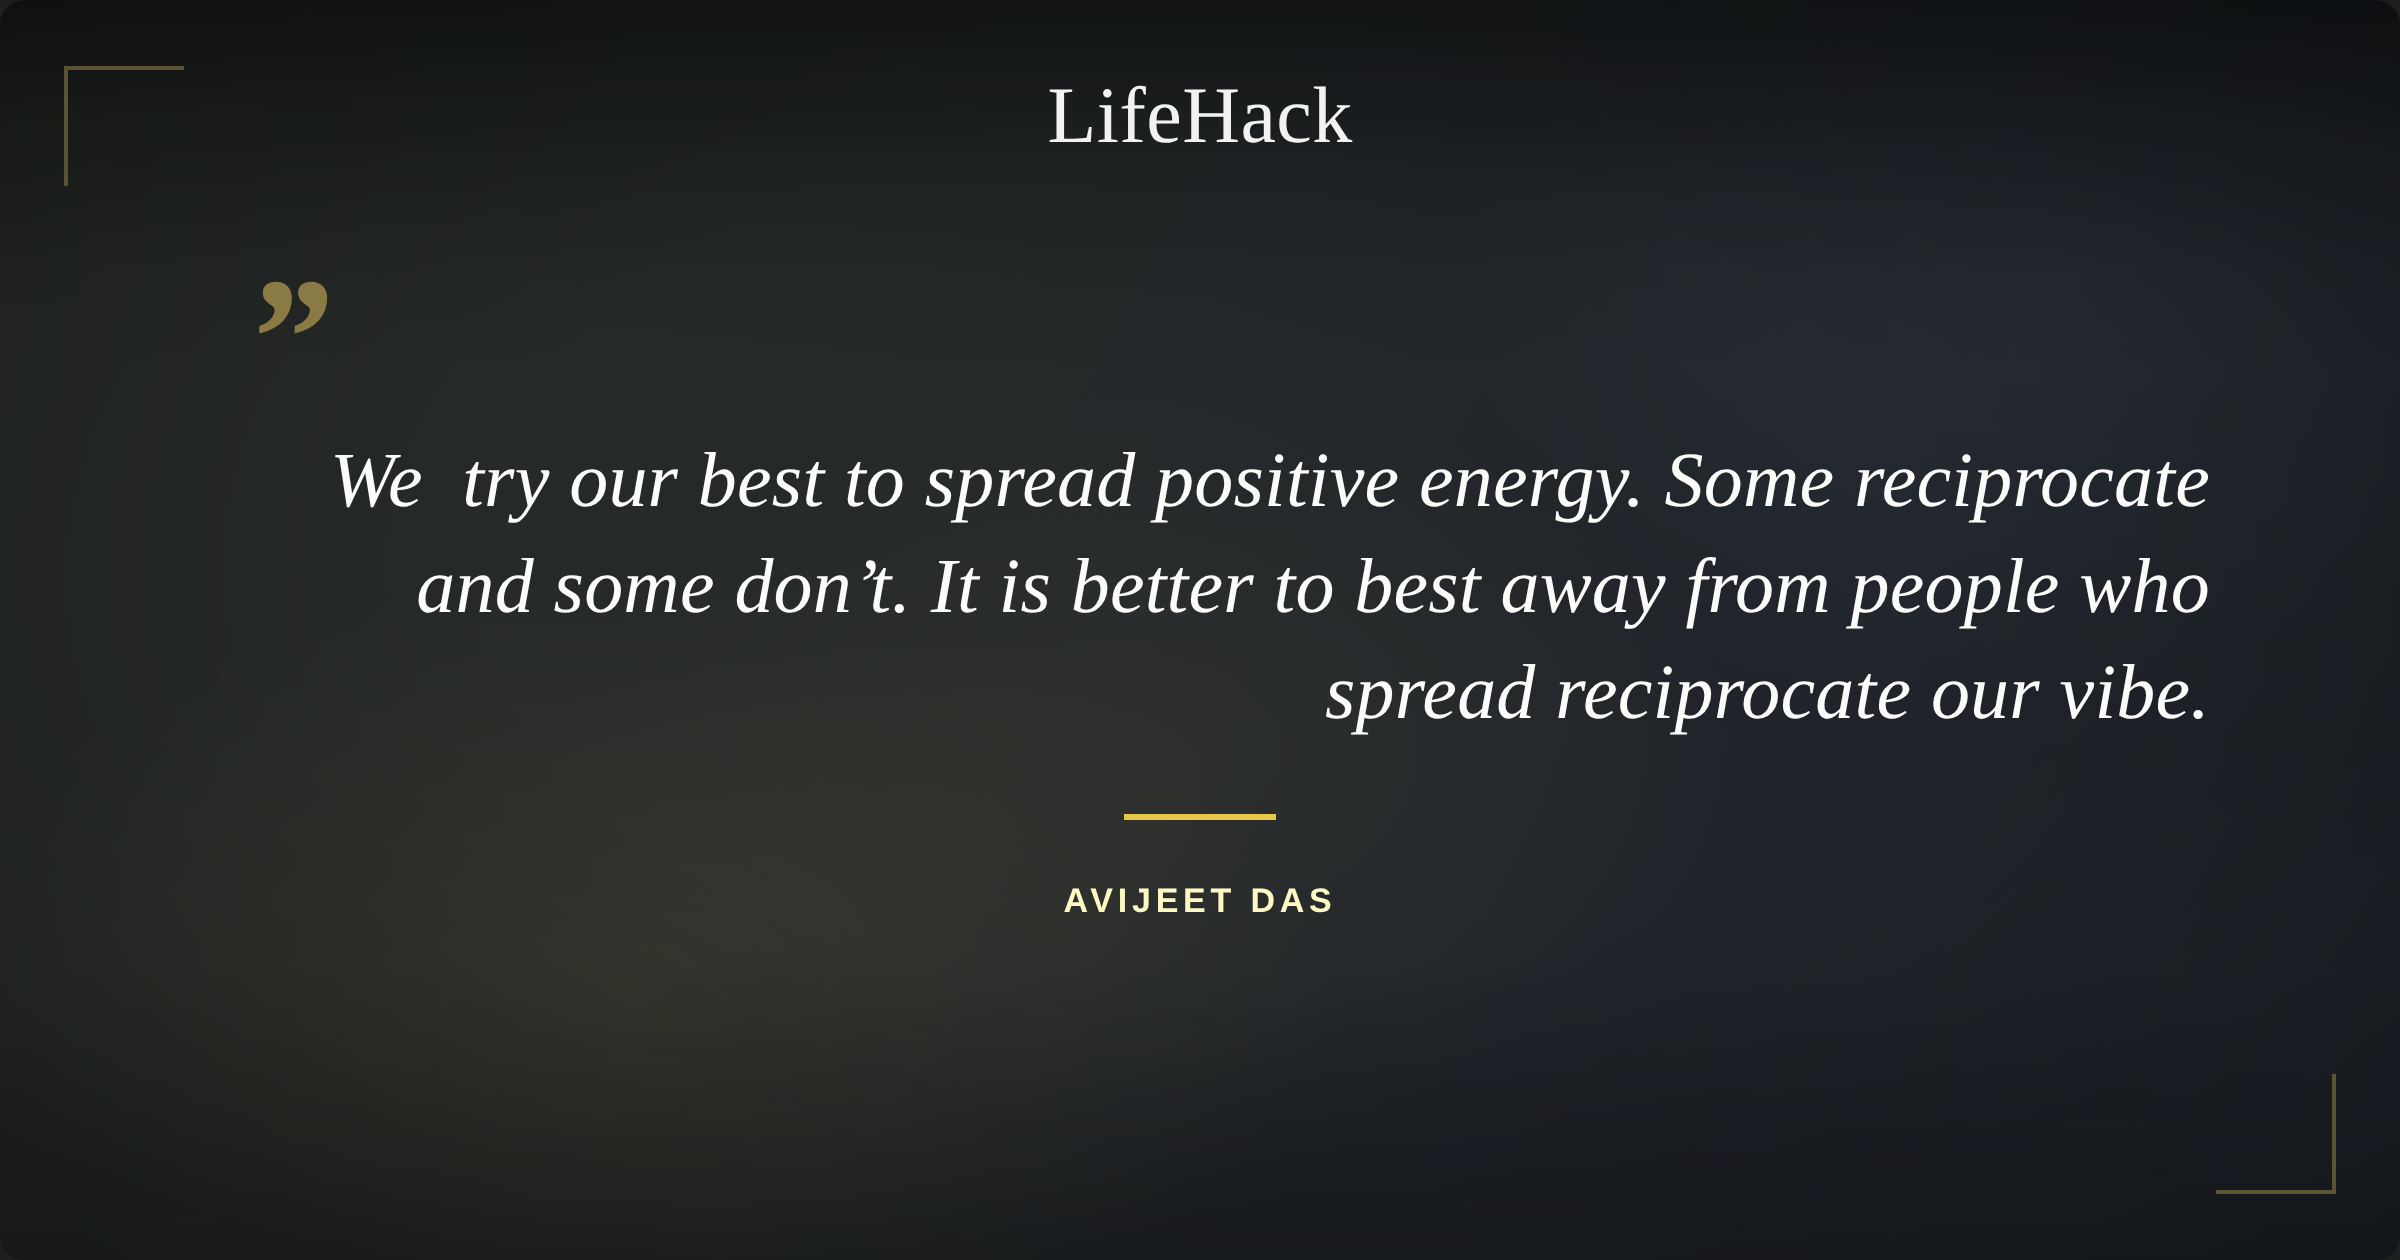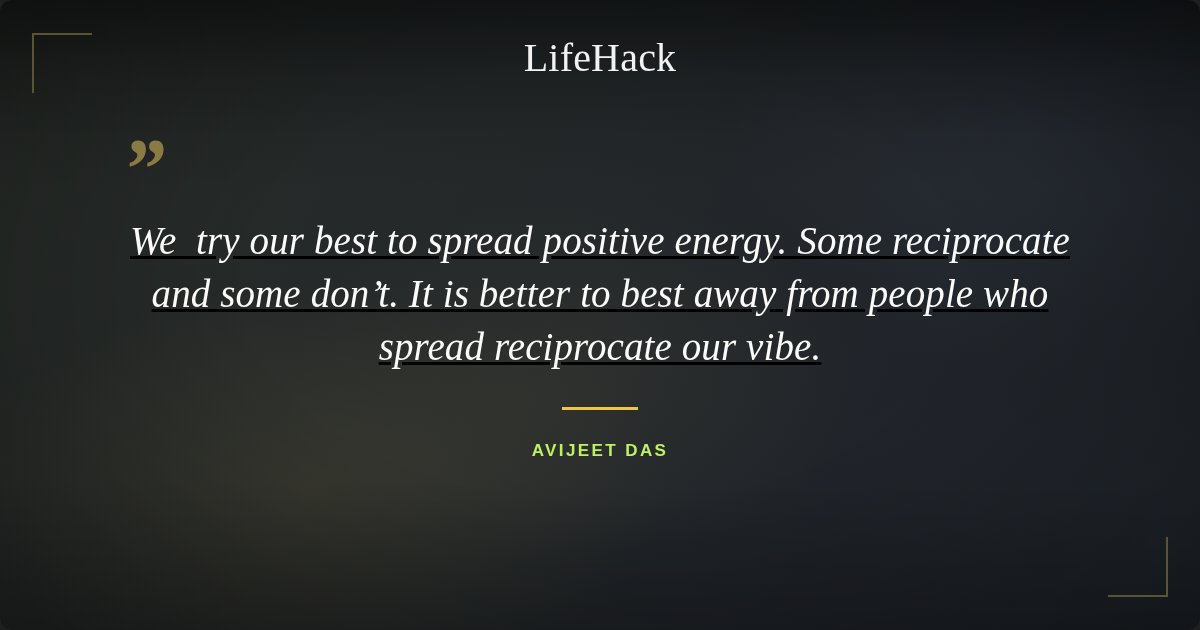--- a/index.html
+++ b/index.html
@@ -95,22 +95,21 @@
     color: #8a7b45;
     user-select: none;
   }
 
   
   .quote-block {
     position: absolute;
     left: 95px;
     top: 214px;
     width: 1010px;
-    text-align: center;
-    text-decoration: underline;
+    text-align: right;
   }
   .quote-line {
     font-family: "Liberation Serif", "DejaVu Serif", serif;
     font-style: italic;
     font-size: 39px;
     line-height: 53px;
     color: #fbfbf9;
     white-space: pre;
     letter-spacing: 0.1px;
   }
@@ -158,15 +157,15 @@
   <div class="quote-mark" style="color: rgb(138, 123, 69);">”</div>
 
   <div class="quote-block">
     <div class="quote-line">We  try our best to spread positive energy. Some reciprocate</div>
     <div class="quote-line">and some don’t. It is better to best away from people who</div>
     <div class="quote-line">spread reciprocate our vibe.</div>
   </div>
 
   <div class="divider" style="background: rgb(232, 200, 74);"></div>
 
-  <div class="author" style="color: #bef264;">AVIJEET DAS</div>
+  <div class="author" style="color: #fef9c3;">AVIJEET DAS</div>
 
 </div>
 
 </body></html>

